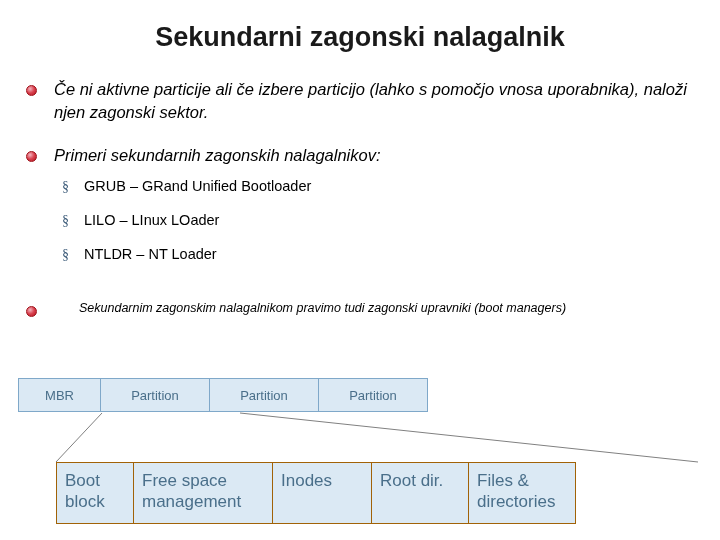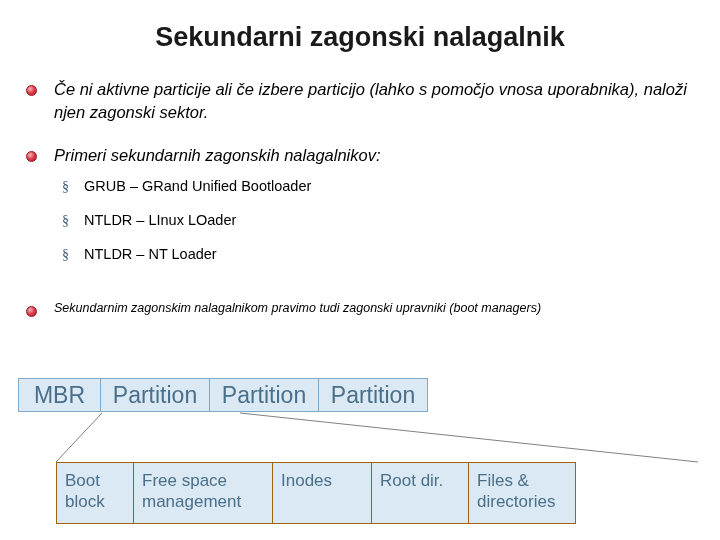--- a/index.html
+++ b/index.html
@@ -62,20 +62,21 @@
   .bullet-text {
     flex: 1 1 auto;
     font-size: 16.5px;
     line-height: 23px;
     color: #000;
     font-style: italic;
   }
   .bullet-text.small {
     font-size: 12.5px;
     line-height: 18px;
+    margin-left: 25px;
   }
   .sub-list {
     margin: 10px 0 0 36px;
   }
   .sub-row {
     display: flex;
     align-items: baseline;
     margin-bottom: 15px;
   }
   .sub-marker {
@@ -109,21 +110,21 @@
   .blk {
     background: #dbe9f4;
     border: 1px solid #7fa8c9;
     box-sizing: border-box;
     font-family: "Liberation Sans", sans-serif;
     color: #4a6f8a;
     display: flex;
     align-items: center;
     justify-content: center;
     text-align: center;
-    font-size: 23px;
+    font-size: 13px;
     height: 34px;
     margin-right: -1px;
   }
   .blk.mbr { width: 83px; }
   .blk.ptable { width: 140px; }
   .blk.part { width: 110px; }
 
   .fs-row {
     position: absolute;
     left: 38px;
@@ -183,21 +184,21 @@
       <span class="bullet-text">Primeri sekundarnih zagonskih nalagalnikov:</span>
     </div>
 
     <div class="sub-list">
       <div class="sub-row">
         <span class="sub-marker">§</span>
         <span class="sub-text">GRUB – GRand Unified Bootloader</span>
       </div>
       <div class="sub-row">
         <span class="sub-marker">§</span>
-        <span class="sub-text">NTLDR – LInux LOader</span>
+        <span class="sub-text">LILO – LInux LOader</span>
       </div>
       <div class="sub-row">
         <span class="sub-marker">§</span>
         <span class="sub-text">NTLDR – NT Loader</span>
       </div>
     </div>
 
     <div class="gap-2"></div>
 
     <div class="bullet-row">

